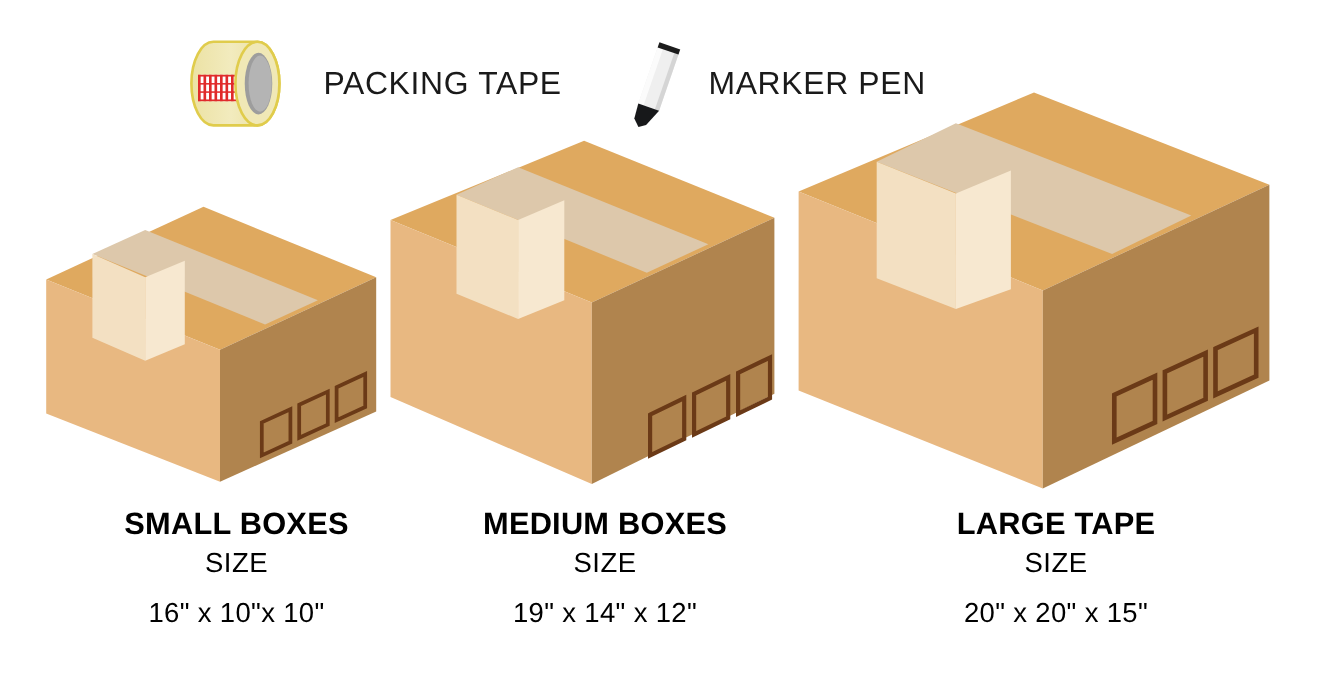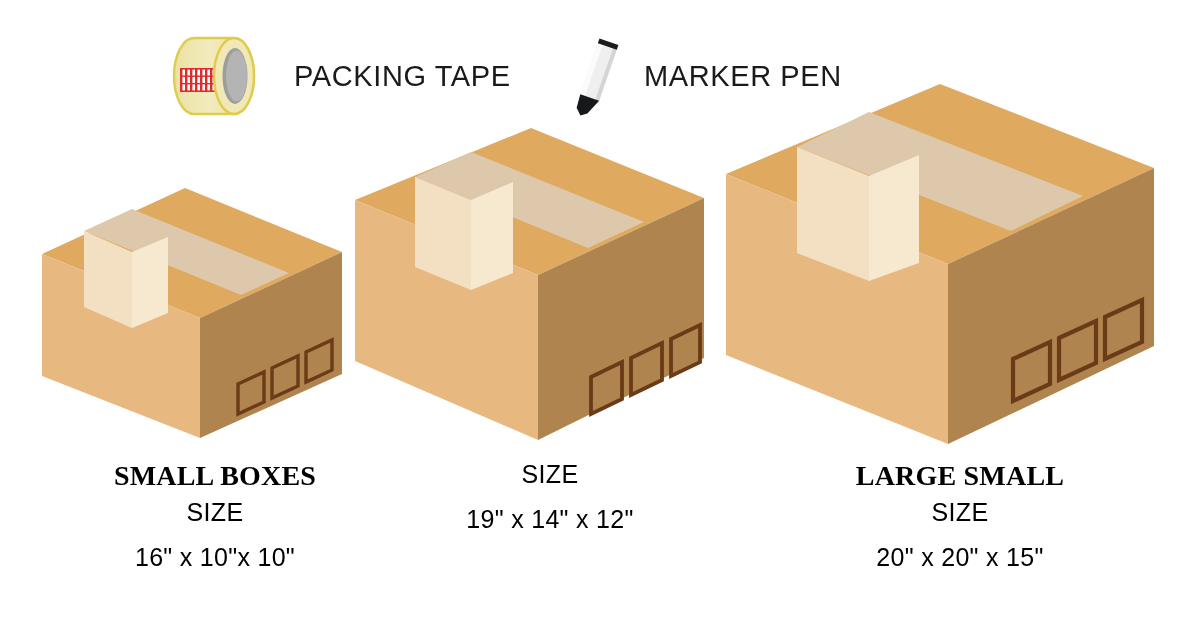--- a/index.html
+++ b/index.html
@@ -61,21 +61,21 @@
     position: absolute;
     text-align: center;
     color: #000000;
     line-height: 1.0;
   }
   #caption-small  { left: 40px;  top: 462px; width: 350px; }
   #caption-medium { left: 400px; top: 462px; width: 300px; }
   #caption-large  { left: 805px; top: 462px; width: 310px; }
 
   .caption-title {
-    font-family: Liberation Serif, serif;
+    font-family: Liberation Sans, sans-serif;
     font-weight: 700;
     font-size: 28px;
     letter-spacing: 0.2px;
     margin: 0 0 10px 0;
   }
   .caption-sizeword {
     font-family: "Liberation Sans", sans-serif;
     font-weight: 400;
     font-size: 25px;
     letter-spacing: 0.4px;
@@ -200,23 +200,24 @@
     </g>
   </svg>
 
   <div class="caption" id="caption-small">
     <div class="caption-title">SMALL BOXES</div>
     <div class="caption-sizeword">SIZE</div>
     <div class="caption-dims">16" x 10"x 10"</div>
   </div>
 
   <div class="caption" id="caption-medium">
+    <div class="caption-title">MEDIUM BOXES</div>
     <div class="caption-sizeword">SIZE</div>
     <div class="caption-dims">19" x 14" x 12"</div>
   </div>
 
   <div class="caption" id="caption-large">
-    <div class="caption-title">LARGE SMALL</div>
+    <div class="caption-title">LARGE TAPE</div>
     <div class="caption-sizeword">SIZE</div>
     <div class="caption-dims">20" x 20" x 15"</div>
   </div>
 
 </div>
 
 </body></html>

